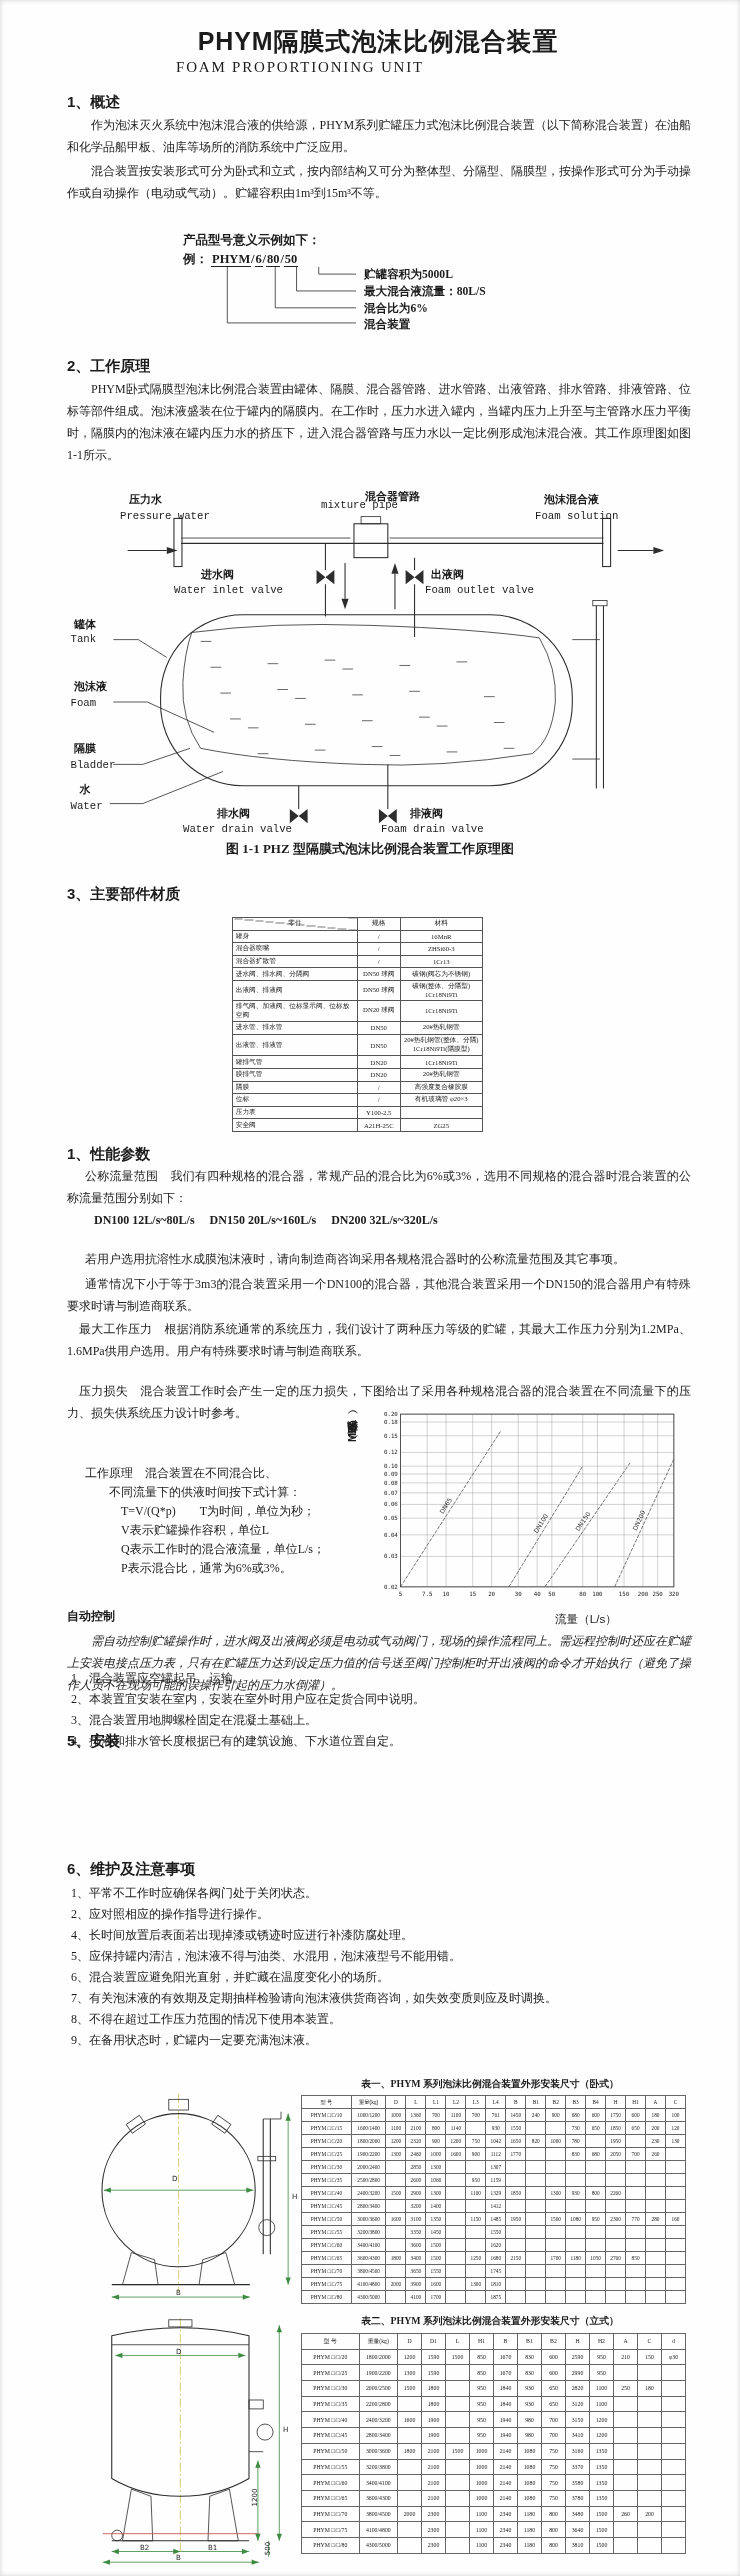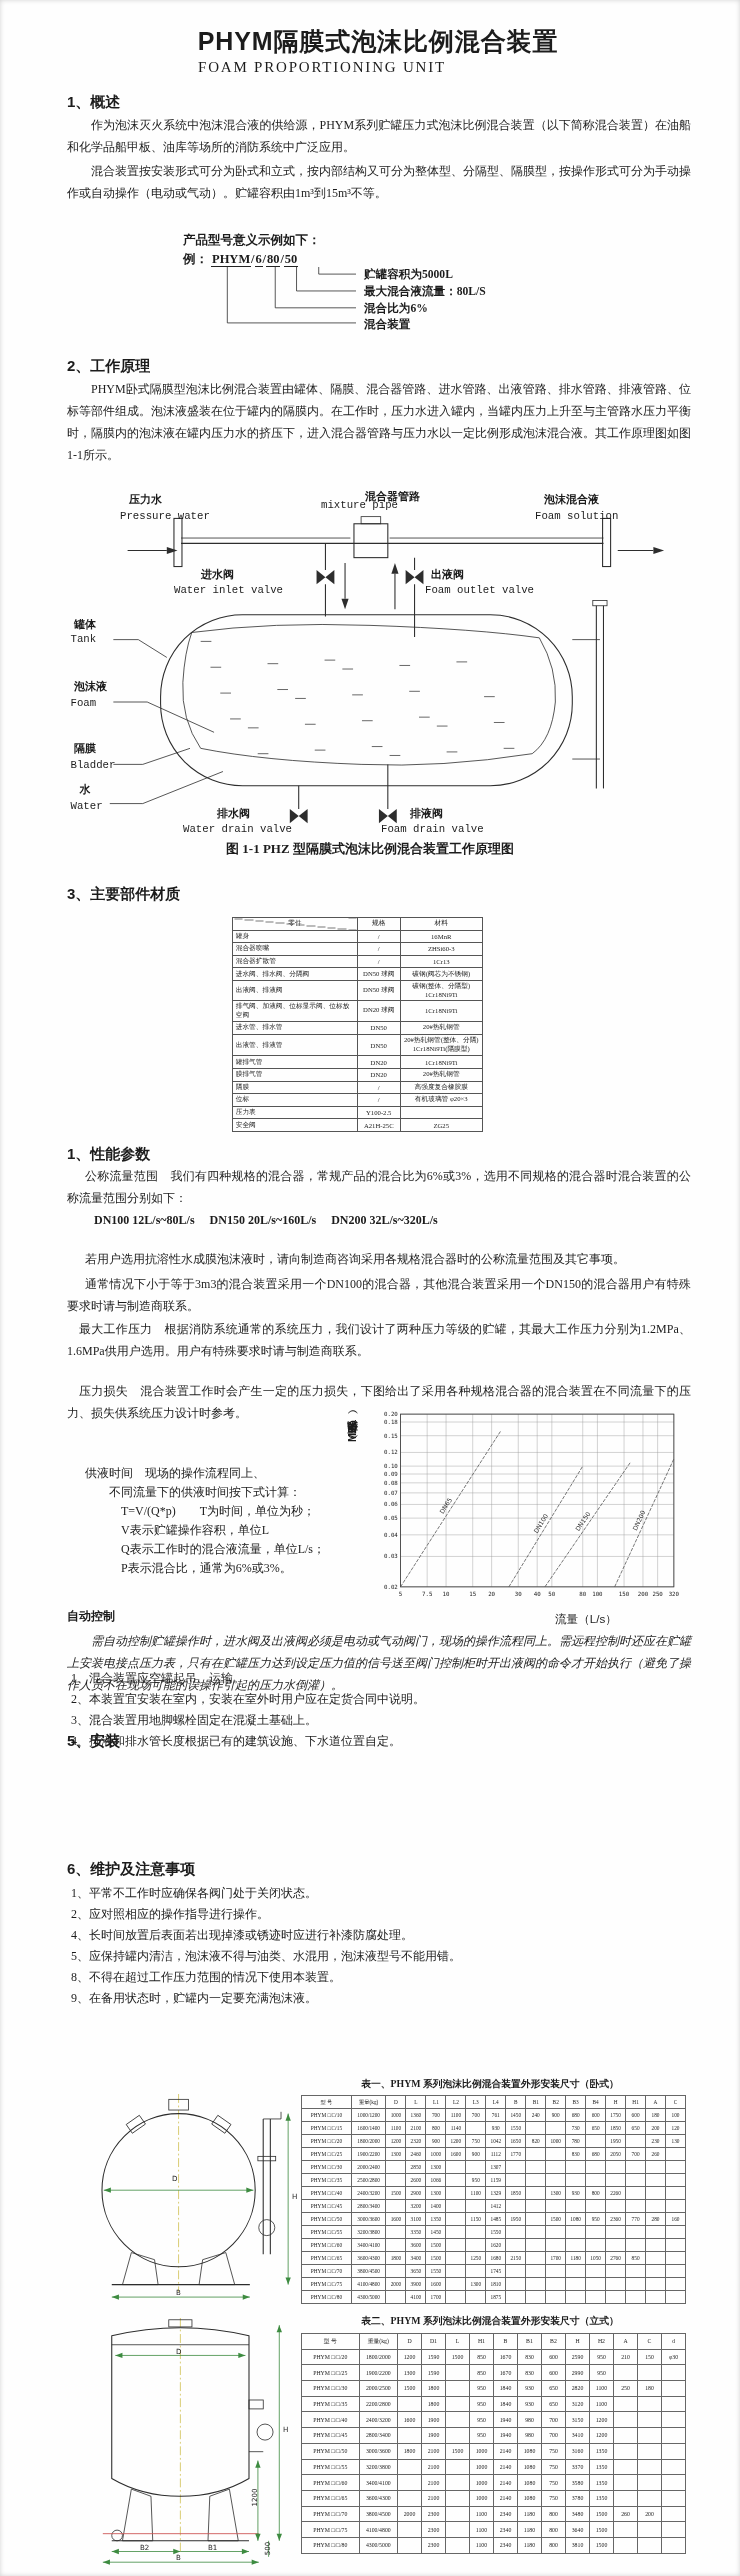--- a/index.html
+++ b/index.html
@@ -55,21 +55,21 @@
   .dimtxt{font-size:7.1px;fill:#2e7032;font-family:"DejaVu Sans",sans-serif;}
   .cl{stroke:#cfc050;stroke-width:.9;stroke-dasharray:10 3 2 3;fill:none;}
   .red{stroke:#cc5555;stroke-width:1;fill:none;}
 </style>
 </head>
 <body>
 
 <div id="page">
 
   <div class="abs title center" style="left:0;top:25px;width:740px;">PHYM隔膜式泡沫比例混合装置</div>
-  <div class="abs subtitle center" style="left:0;top:59px;width:600px;margin-left:22px;">FOAM PROPORTIONING UNIT</div>
+  <div class="abs subtitle center" style="left:0;top:59px;width:600px;">FOAM PROPORTIONING UNIT</div>
 
   <div class="abs heading" style="left:67px;top:93px;">1、概述</div>
   <div class="abs p" style="left:67px;top:114px;width:624px;">作为泡沫灭火系统中泡沫混合液的供给源，PHYM系列贮罐压力式泡沫比例混合装置（以下简称混合装置）在油船和化学品船甲板、油库等场所的消防系统中广泛应用。</div>
   <div class="abs p" style="left:67px;top:160px;width:624px;">混合装置按安装形式可分为卧式和立式，按内部结构又可分为整体型、分隔型、隔膜型，按操作形式可分为手动操作或自动操作（电动或气动）。贮罐容积由1m³到15m³不等。</div>
 
   <div class="abs model-line" style="left:183px;top:232px;">产品型号意义示例如下：</div>
   <div class="abs model-line" style="left:183px;top:251px;">
     <span>例：</span>
     <span class="model-seg">PHYM</span><span>/</span><span class="model-seg">6</span><span>/</span><span class="model-seg">80</span><span>/</span><span class="model-seg">50</span>
   </div>
@@ -286,21 +286,21 @@
 
   <div class="abs heading" style="left:67px;top:1145px;">1、性能参数</div>
   <div class="abs pn" style="left:67px;top:1165px;width:624px;text-indent:1.5em;">公称流量范围　我们有四种规格的混合器，常规产品的混合比为6%或3%，选用不同规格的混合器时混合装置的公称流量范围分别如下：</div>
   <div class="abs pn bold" style="left:94px;top:1209px;width:588px;">DN100  12L/s~80L/s　 DN150  20L/s~160L/s　 DN200  32L/s~320L/s</div>
   <div class="abs pn" style="left:67px;top:1248px;width:624px;text-indent:1.5em;">若用户选用抗溶性水成膜泡沫液时，请向制造商咨询采用各规格混合器时的公称流量范围及其它事项。</div>
   <div class="abs pn" style="left:67px;top:1273px;width:624px;text-indent:1.5em;">通常情况下小于等于3m3的混合装置采用一个DN100的混合器，其他混合装置采用一个DN150的混合器用户有特殊要求时请与制造商联系。</div>
   <div class="abs pn" style="left:67px;top:1318px;width:624px;text-indent:1em;">最大工作压力　根据消防系统通常的系统压力，我们设计了两种压力等级的贮罐，其最大工作压力分别为1.2MPa、1.6MPa供用户选用。用户有特殊要求时请与制造商联系。</div>
   <div class="abs pn" style="left:67px;top:1380px;width:624px;text-indent:1em;">压力损失　混合装置工作时会产生一定的压力损失，下图给出了采用各种规格混合器的混合装置在不同流量下的压力、损失供系统压力设计时参考。</div>
 
   <div class="abs supply" style="left:85px;top:1464px;">
-      <div>供液时间　现场的操作流程同上、</div>
+      <div>工作原理　混合装置在不同混合比、</div>
       <div>不同流量下的供液时间按下式计算：</div>
       <div>T=V/(Q*p)　　T为时间，单位为秒；</div>
       <div>V表示贮罐操作容积，单位L</div>
       <div>Q表示工作时的混合液流量，单位L/s；</div>
       <div>P表示混合比，通常为6%或3%。</div>
     </div>
 
   <div class="abs" style="left:343px;top:1407px;width:352px;height:223px;">
     <div class="abs ylab" style="left:1.8px;top:12.5px;">压力损失（MPa）</div>
     <svg id="loss-chart" width="317" height="203" style="position:absolute;left:25px;top:0;" viewBox="0 0 355 228">
@@ -381,20 +381,22 @@
       <div>3、混合装置用地脚螺栓固定在混凝土基础上。</div>
       <div>4、排液和排水管长度根据已有的建筑设施、下水道位置自定。</div>
     </div>
 
   <div class="abs heading" style="left:67px;top:1860px;">6、维护及注意事项</div>
   <div class="abs nlist" style="left:71px;top:1883px;">
       <div>1、平常不工作时应确保各阀门处于关闭状态。</div>
       <div>2、应对照相应的操作指导进行操作。</div>
       <div>4、长时间放置后表面若出现掉漆或锈迹时应进行补漆防腐处理。</div>
       <div>5、应保持罐内清洁，泡沫液不得与油类、水混用，泡沫液型号不能用错。</div>
+      <div>6、混合装置应避免阳光直射，并贮藏在温度变化小的场所。</div>
+      <div>7、有关泡沫液的有效期及定期抽样检验请向泡沫液供货商咨询，如失效变质则应及时调换。</div>
       <div>8、不得在超过工作压力范围的情况下使用本装置。</div>
       <div>9、在备用状态时，贮罐内一定要充满泡沫液。</div>
     </div>
 
   <div class="abs smallcap center" style="left:294px;top:2078px;width:392px;">表一、PHYM 系列泡沫比例混合装置外形安装尺寸（卧式）</div>
   <div class="abs" style="left:301px;top:2095px;width:385px;">
     <table class="dims" id="t1">
       <colgroup>
           <col style="width:13%">
           <col style="width:9%">

